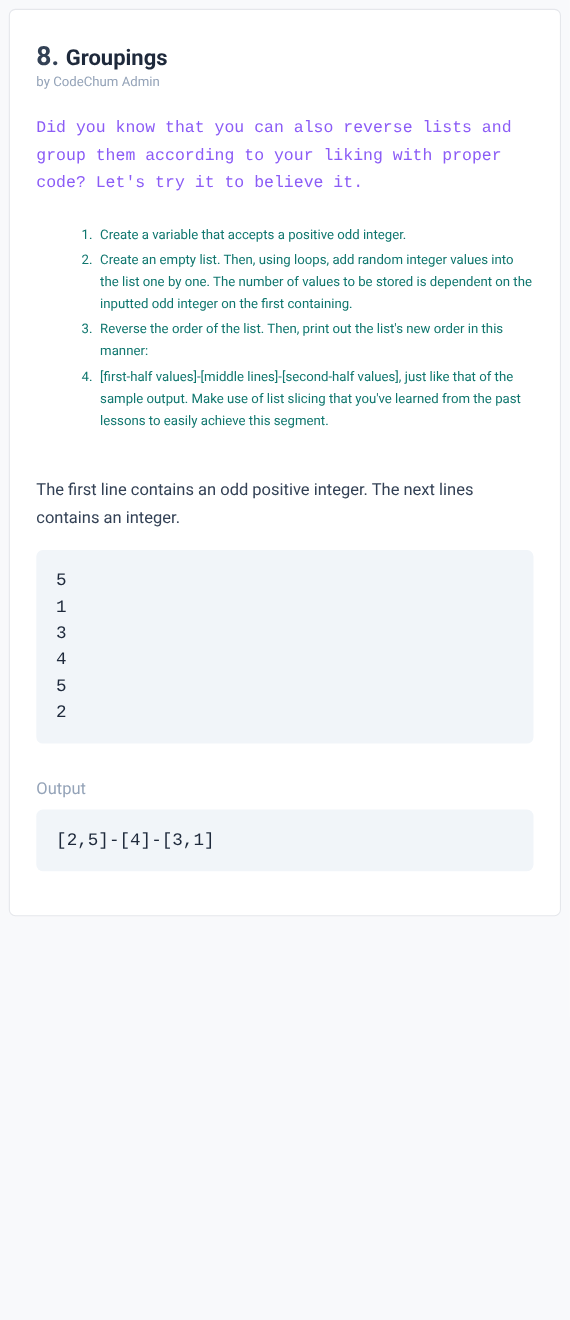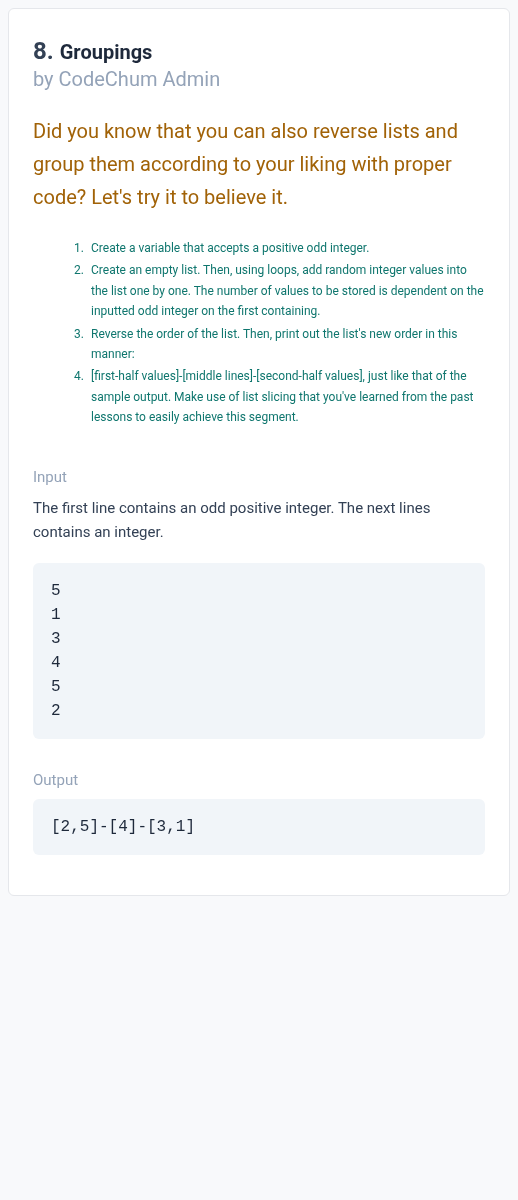--- a/index.html
+++ b/index.html
@@ -28,30 +28,31 @@
       font-size: 24px;
       font-weight: 700;
       color: #334155;
     }
     .title-text {
       font-size: 20px;
       font-weight: 700;
       color: #1e293b;
     }
     .byline {
-      font-size: 20px;
+      font-size: 12px;
       color: #94a3b8;
       margin-top: 2px;
       margin-bottom: 24px;
     }
     .intro {
-      font-size: 20px;
-      color: #a16207;
+      font-size: 15px;
+      color: #8b5cf6;
       line-height: 1.65;
       margin-bottom: 24px;
+      font-family: Liberation Mono, monospace;
     }
     .instructions-label {
       font-size: 15px;
       font-weight: 700;
       color: #334155;
       margin-bottom: 18px;
     }
     .instructions-list {
       list-style: decimal;
       padding-left: 54px;
@@ -99,21 +100,20 @@
     <span class="title-text">Groupings</span>
   </div>
   <div class="byline">by CodeChum Admin</div>
   <div class="intro">Did you know that you can also reverse lists and group them according to your liking with proper code? Let's try it to believe it.</div>
   <ol class="instructions-list">
     <li>Create a variable that accepts a positive odd integer.</li>
     <li>Create an empty list. Then, using loops, add random integer values into the list one by one. The number of values to be stored is dependent on the inputted odd integer on the first containing.</li>
     <li>Reverse the order of the list. Then, print out the list's new order in this manner:</li>
     <li>[first-half values]-[middle lines]-[second-half values], just like that of the sample output. Make use of list slicing that you've learned from the past lessons to easily achieve this segment.</li>
   </ol>
-  <div class="section-label">Input</div>
   <div class="section-desc">The first line contains an odd positive integer. The next lines contains an integer.</div>
   <div class="code-block">5
 1
 3
 4
 5
 2</div>
   <div class="section-label">Output</div>
   <div class="code-block">[2,5]-[4]-[3,1]</div>
 </div>

